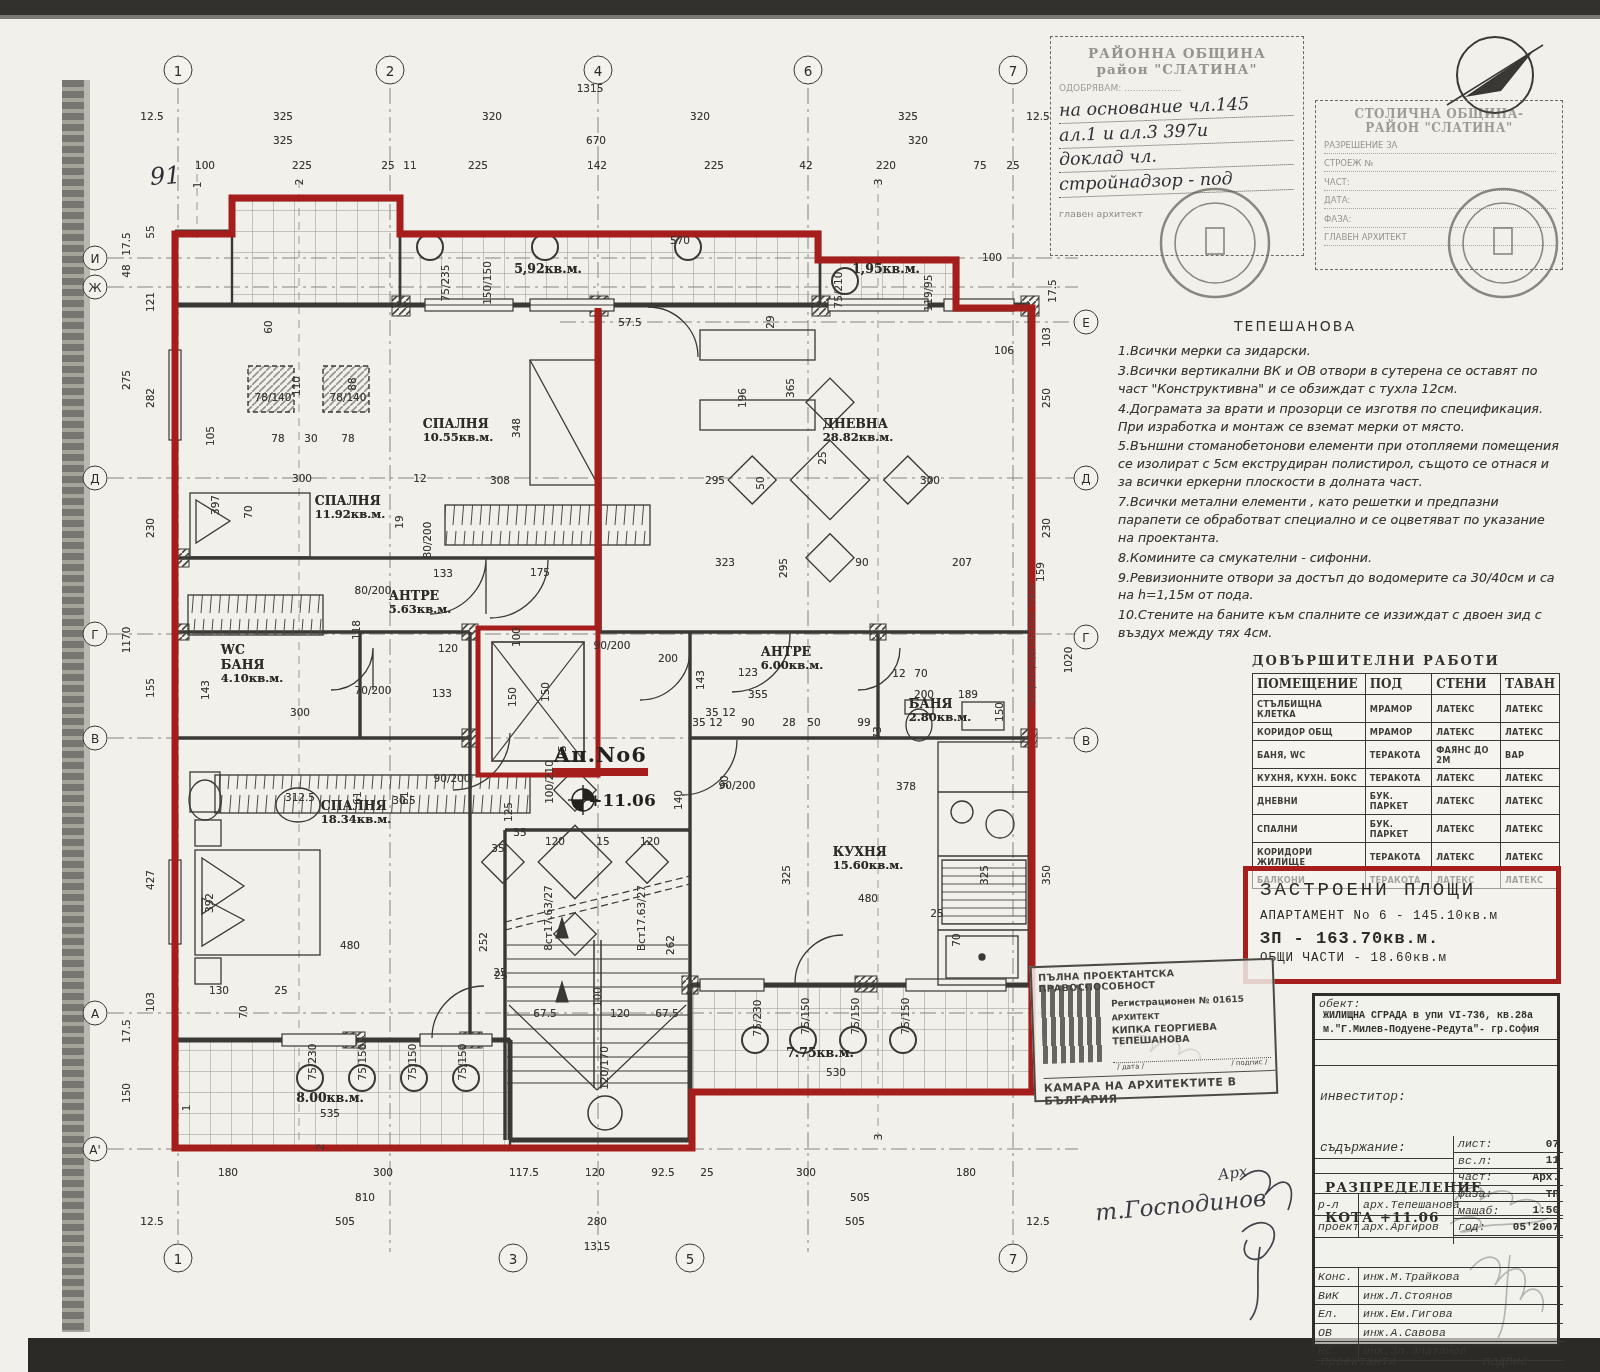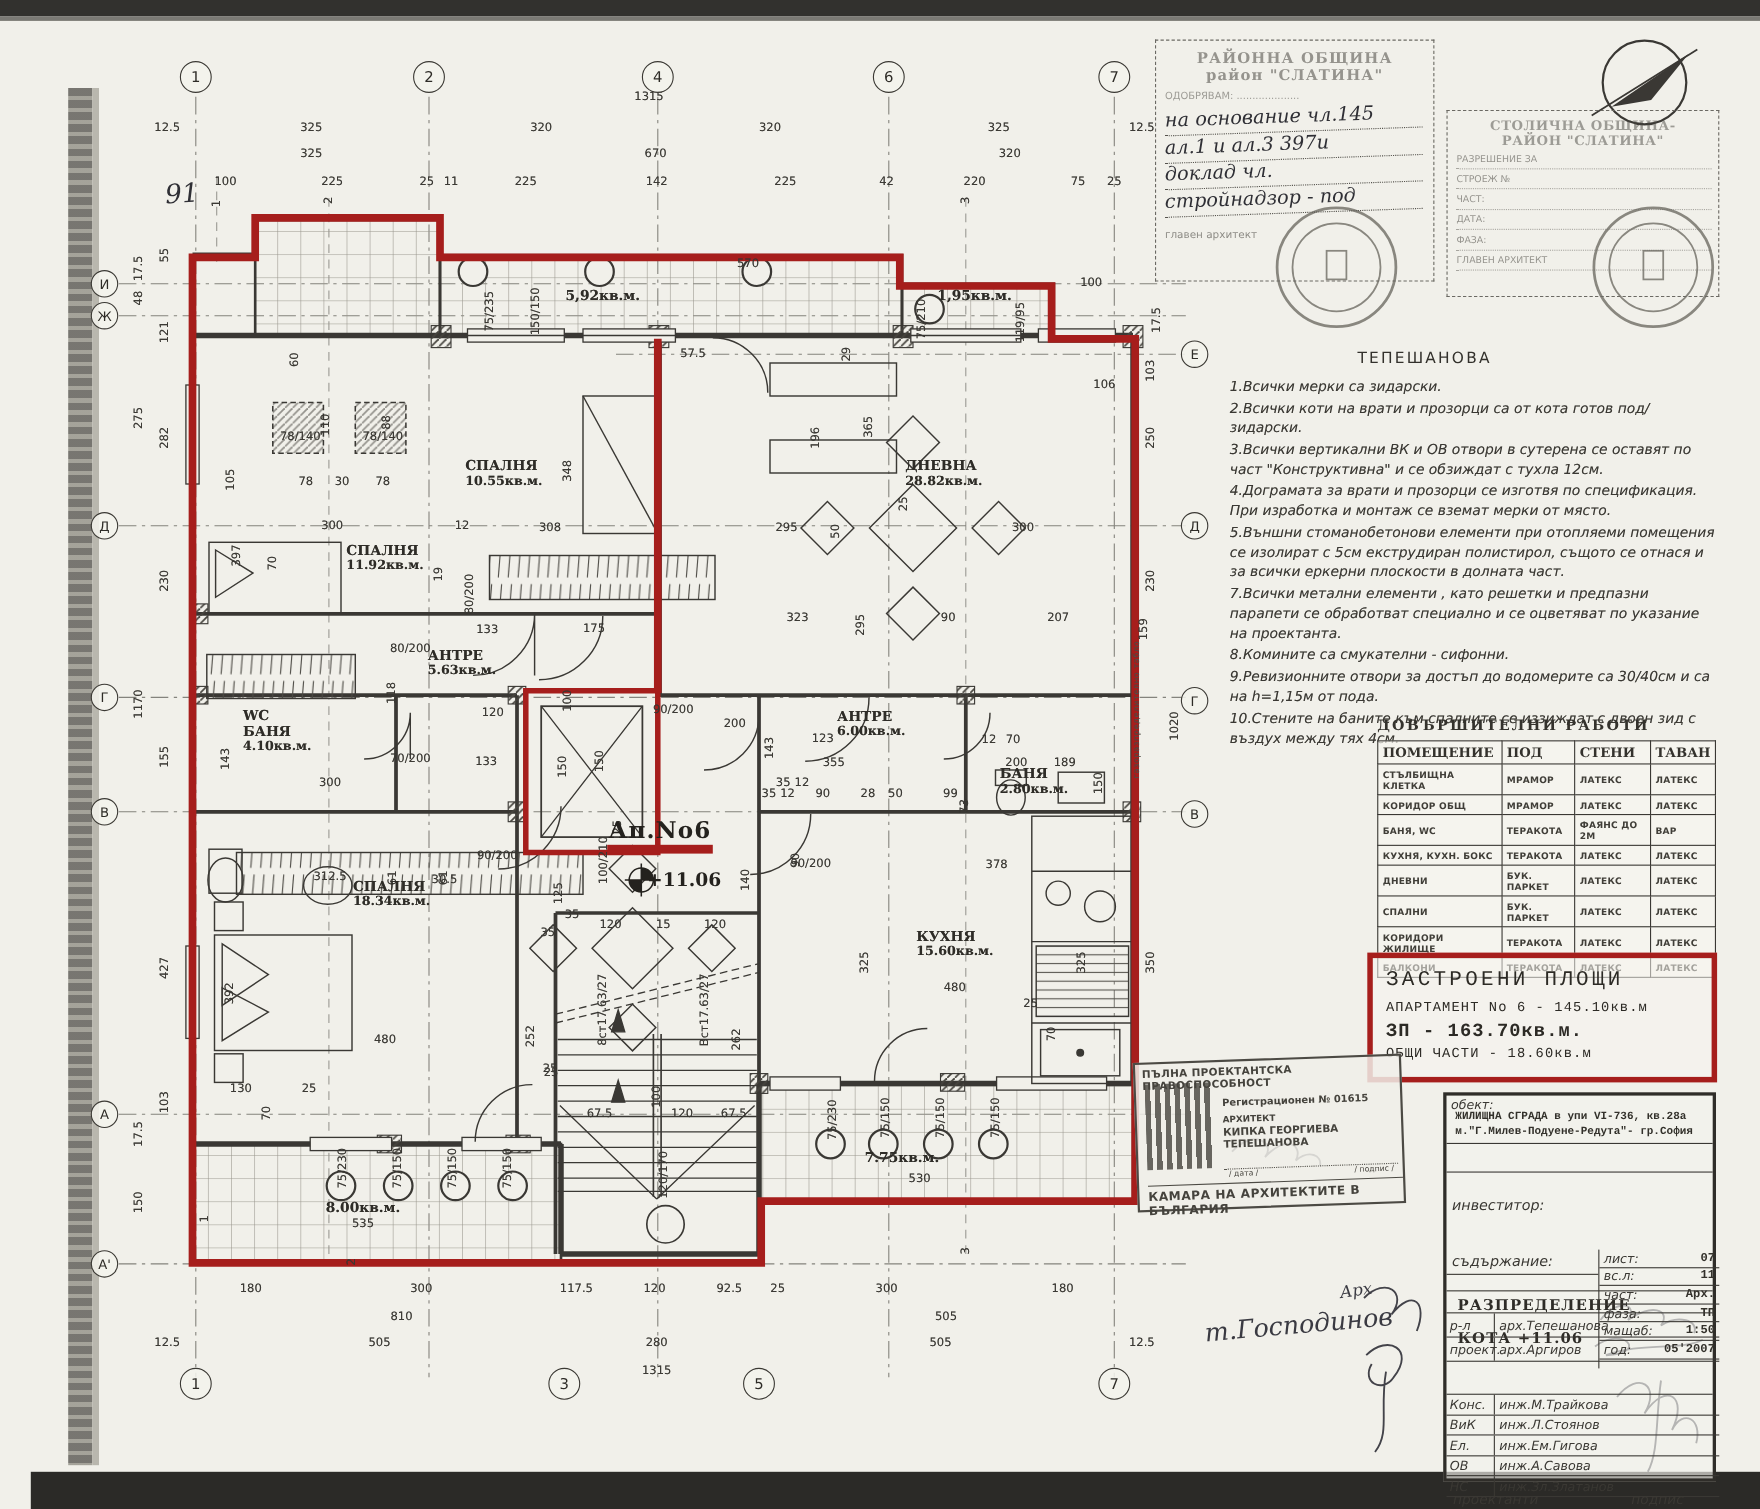--- a/index.html
+++ b/index.html
@@ -50,21 +50,21 @@
         background:rgba(245,244,238,.55);padding:8px 12px;box-sizing:border-box;
         font-family:"Liberation Mono",monospace;color:#2c2a25;}
   #areas .t1{font-size:19px;letter-spacing:3px;margin-bottom:8px;}
   #areas .t2{font-size:12.5px;letter-spacing:1px;margin-bottom:6px;}
   #areas .t3{font-size:17px;font-weight:bold;letter-spacing:1px;margin-bottom:3px;}
   #areas .t4{font-size:12.5px;letter-spacing:1px;}
 
   
   #tb{position:absolute;left:1312px;top:993px;width:248px;height:354px;border:3px solid #2f2d29;
       background:rgba(243,242,237,.65);box-sizing:border-box;}
-  #tb .lab{font-style:italic;font-size:11.5px;color:#3a3833;}
+  #tb .lab{font-style:italic;font-size:11.5px;color:#3a3833;font-family:Liberation Mono, monospace;}
   #tb .val{font-family:"Liberation Mono",monospace;font-weight:bold;font-size:10px;color:#33312b;}
   #tb .row{position:absolute;left:0;width:100%;box-sizing:border-box;border-bottom:1.4px solid #3a3834;}
   .tb-abs{position:absolute;}
   #tb-big{font-family:"DejaVu Serif",serif;font-weight:bold;font-size:13.5px;letter-spacing:1px;color:#2e2c27;line-height:2.2;}
   .fieldrow{display:flex;justify-content:space-between;border-bottom:1.4px solid #3a3834;
       padding:1px 4px;height:16.6px;box-sizing:border-box;align-items:center;}
   .sigrow{display:flex;border-bottom:1.2px solid #3a3834;height:22px;box-sizing:border-box;align-items:center;}
   .sigrow .c1{width:44px;border-right:1.2px solid #3a3834;height:100%;display:flex;align-items:center;padding-left:3px;box-sizing:border-box;}
   .sigrow .c2{width:106px;height:100%;display:flex;align-items:center;padding-left:4px;box-sizing:border-box;}
   .sigrow.appr{height:18.5px;}
@@ -583,21 +583,20 @@
       <div class="bubble ltr" style="left: 1086px; top: 740px;">В</div>
     </div>
 
   <div class="ap-label" style="left:600px;top:754px">Ап.No6</div>
   <div class="ap-level" style="left:622px;top:800px">+11.06</div>
 
   <div id="notes">
     <div class="ttl">ТЕПЕШАНОВА</div>
     <div id="notes-items">
         <div class="note-item">1.Всички мерки са зидарски.</div>
-        <div class="note-item">2.Всички коти на врати и прозорци са от кота готов под/зидарски.</div>
         <div class="note-item">3.Всички вертикални ВК и ОВ отвори в сутерена се оставят по част "Конструктивна" и се обзиждат с тухла 12см.</div>
         <div class="note-item">4.Дограмата за врати и прозорци се изготвя по спецификация. При изработка и монтаж се вземат мерки от място.</div>
         <div class="note-item">5.Външни стоманобетонови елементи при отопляеми помещения се изолират с 5см екструдиран полистирол, същото се отнася и за всички еркерни плоскости в долната част.</div>
         <div class="note-item">7.Всички метални елементи , като решетки и предпазни парапети се обработват специално и се оцветяват по указание на проектанта.</div>
         <div class="note-item">8.Комините са смукателни - сифонни.</div>
         <div class="note-item">9.Ревизионните отвори за достъп до водомерите са 30/40см и са на h=1,15м от пода.</div>
         <div class="note-item">10.Стените на баните към спалните се иззиждат с двоен зид с въздух между тях 4см.</div>
       </div>
   </div>
 

